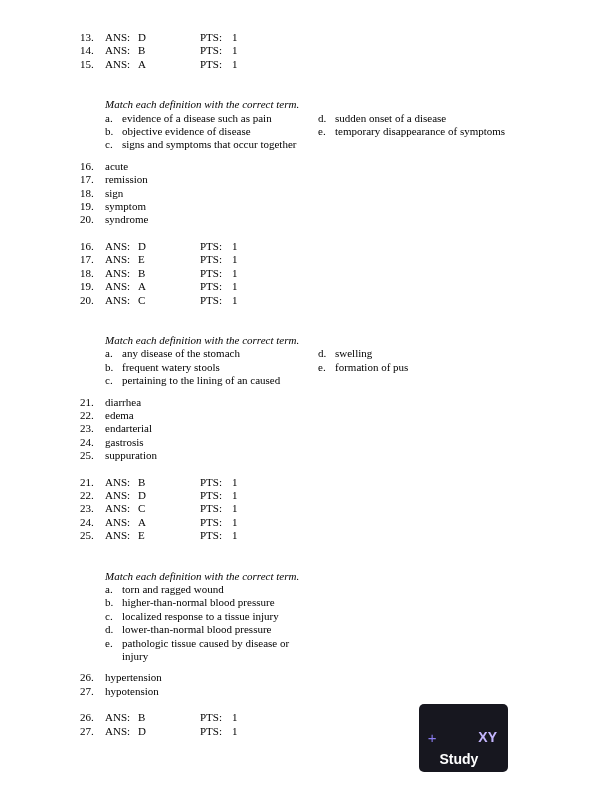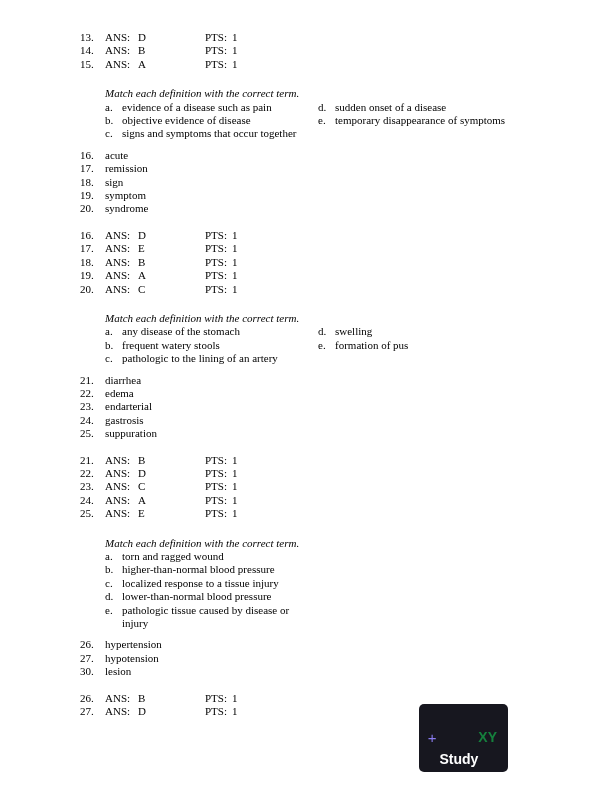--- a/index.html
+++ b/index.html
@@ -11,24 +11,24 @@
     font-family:"Liberation Serif", serif;
     font-size:11px;
     color:#000;
     overflow:hidden;
   }
   .content{padding:31px 36px 0 80px;}
   .row{display:flex;line-height:13.4px;}
   .num{width:25px;flex:0 0 25px;}
   .lab{width:33px;flex:0 0 33px;}
   .ansv{width:62px;flex:0 0 62px;}
-  .ptslab{width:32px;flex:0 0 32px;text-align:center;}
+  .ptslab{width:32px;flex:0 0 32px;}
   .ans-block{margin-top:13px;}
   .ans-block.first{margin-top:0;}
-  .match{margin:16px 0 0 25px;}
+  .match{margin:27px 0 0 25px;}
   .instruction{font-style:italic;line-height:13.4px;}
   .options{display:flex;}
   .opt-col{display:flex;flex-direction:column;}
   .opt-col.left{width:213px;flex:0 0 213px;}
   .opt{display:flex;line-height:13.4px;}
   .olet{width:17px;flex:0 0 17px;}
   .otext{flex:1;}
   .terms{margin-top:8px;}
   .logo{
     position:absolute;
@@ -36,21 +36,21 @@
     bottom:20px;
     background:#17171f;
     border-radius:5px;
     padding:4px 11px 5px 9px;
     display:flex;
     align-items:center;
     font-family:"Liberation Sans", sans-serif;
   }
   .logo-plus{color:#8a7cf0;font-size:15px;font-weight:400;margin-right:3px;line-height:15px;}
   .logo-study{color:#ffffff;font-size:14px;font-weight:700;line-height:15px;margin-top:44px;}
-  .logo-xy{color:#15803d;font-size:14px;font-weight:700;line-height:15px;}
+  .logo-xy{color:#c4b5fd;font-size:14px;font-weight:700;line-height:15px;}
 </style>
 </head>
 <body>
 
 <div class="page">
   <div class="content">
 
     <div class="ans-block first">
       <div class="row">
         <span class="num">13.</span>
@@ -172,21 +172,21 @@
           <div class="opt">
             <span class="olet">a.</span>
             <span class="otext">any disease of the stomach</span>
           </div>
           <div class="opt">
             <span class="olet">b.</span>
             <span class="otext">frequent watery stools</span>
           </div>
           <div class="opt">
             <span class="olet">c.</span>
-            <span class="otext">pathologic to the lining of an artery</span>
+            <span class="otext">pertaining to the lining of an caused</span>
           </div>
         </div>
         <div class="opt-col">
           <div class="opt">
             <span class="olet">d.</span>
             <span class="otext">swelling</span>
           </div>
           <div class="opt">
             <span class="olet">e.</span>
             <span class="otext">formation of pus</span>
@@ -283,24 +283,20 @@
       </div>
     </div>
     <div class="terms">
       <div class="row">
         <span class="num">26.</span>
         <span>hypertension</span>
       </div>
       <div class="row">
         <span class="num">27.</span>
         <span>hypotension</span>
-      </div>
-      <div class="row">
-        <span class="num">30.</span>
-        <span>lesion</span>
       </div>
     </div>
 
     <div class="ans-block">
       <div class="row">
         <span class="num">26.</span>
         <span class="lab">ANS:</span>
         <span class="ansv">B</span>
         <span class="lab ptslab">PTS:</span>
         <span class="ptsv">1</span>

